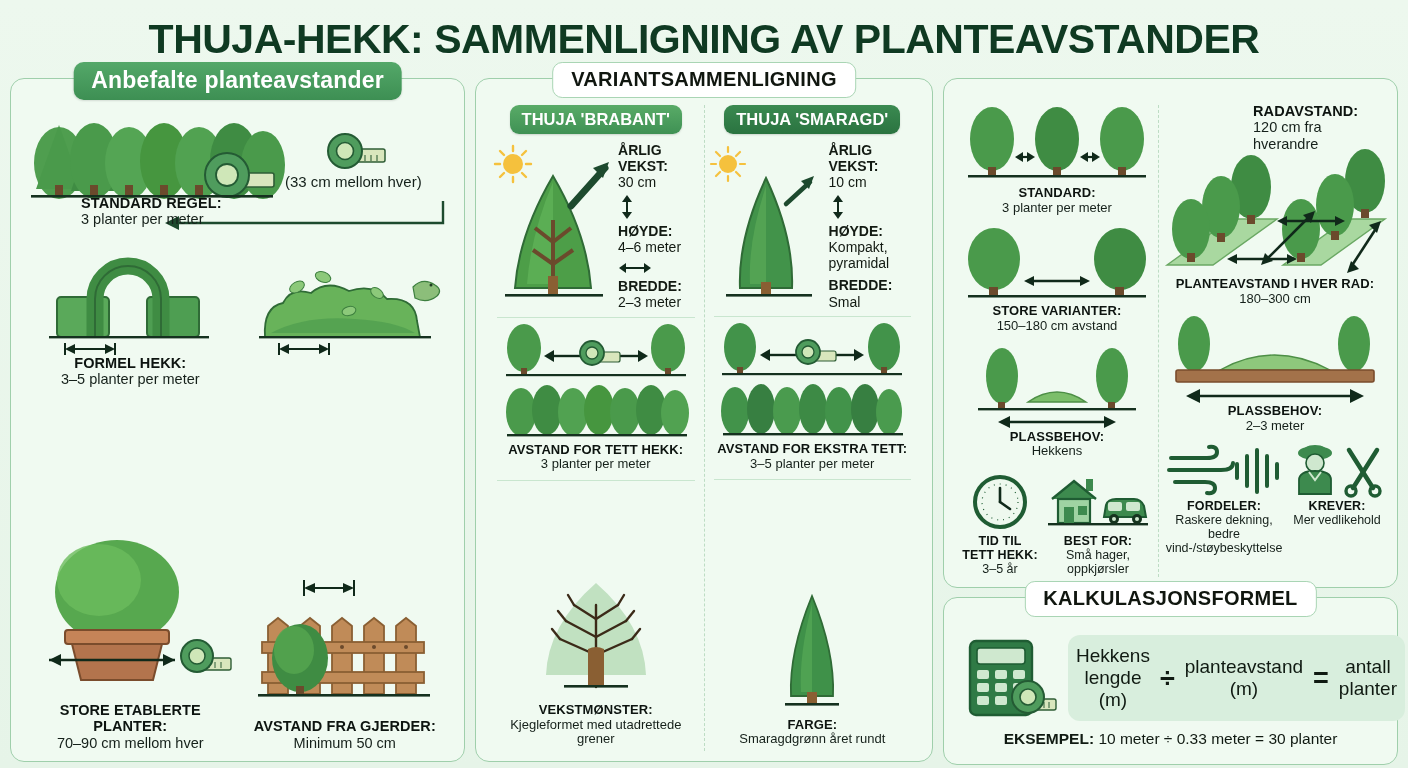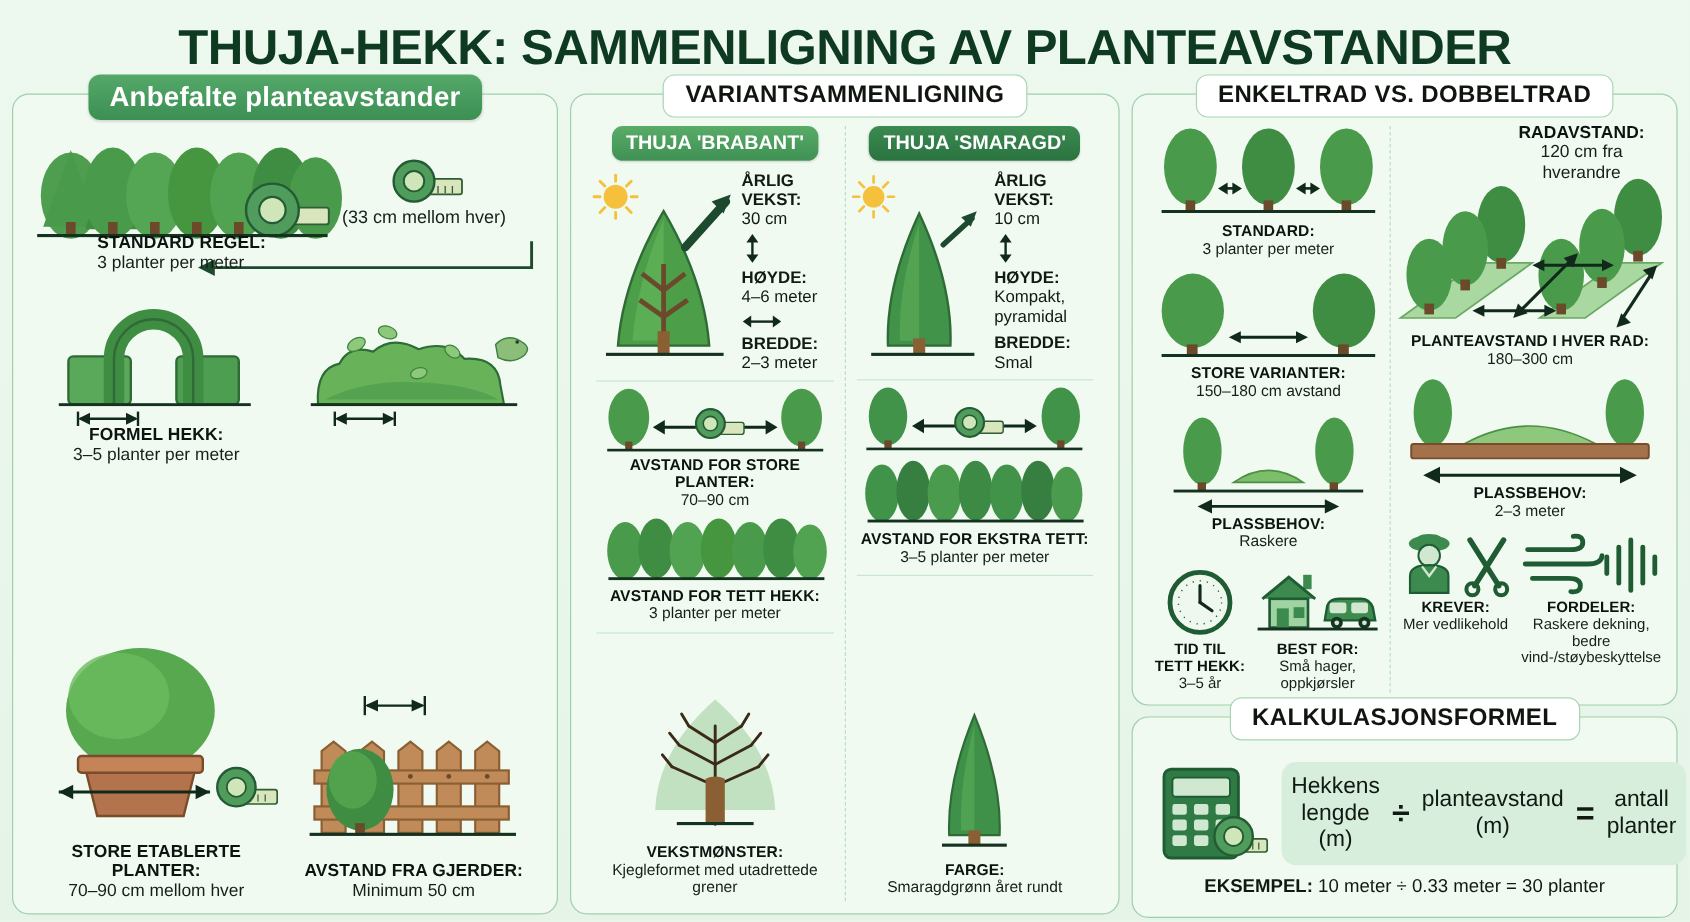--- a/index.html
+++ b/index.html
@@ -393,24 +393,20 @@
                   <path d="M48 32 L58 26 L58 38 Z" fill="#10291a"></path>
                   <line x1="116" y1="32" x2="148" y2="32" stroke="#10291a" stroke-width="2.4"></line>
                   <path d="M152 32 L142 26 L142 38 Z" fill="#10291a"></path>
                   <g>
                     <rect x="100" y="28" width="24" height="10" rx="2" fill="#d9e6bd" stroke="#2f5d36" stroke-width="1.2"></rect>
                     <circle cx="96" cy="29" r="12" fill="#4f9c5d" stroke="#245b34" stroke-width="1.8"></circle>
                     <circle cx="96" cy="29" r="6" fill="#cfe7b8" stroke="#245b34" stroke-width="1.3"></circle>
                   </g>
                   <rect x="10" y="50" width="180" height="2.2" fill="#15311f"></rect>
                 </svg>
-                <div class="cap sm" style="margin-top:3px;">
-                  <span class="k">AVSTAND FOR STORE PLANTER:</span>
-                  <span class="v">70–90 cm</span>
-                </div>
               </div>
 
               <div style="text-align:center;margin-top:6px;">
                 <svg width="190" height="56" viewBox="0 0 190 56" style="margin:0 auto;">
                   <g>
                     <ellipse cx="20" cy="28" rx="15" ry="24" fill="#4a9a4b"></ellipse>
                     <ellipse cx="46" cy="26" rx="15" ry="25" fill="#3f8c43"></ellipse>
                     <ellipse cx="72" cy="28" rx="15" ry="24" fill="#51a251"></ellipse>
                     <ellipse cx="98" cy="26" rx="15" ry="25" fill="#46963f"></ellipse>
                     <ellipse cx="124" cy="28" rx="15" ry="24" fill="#4a9a4b"></ellipse>
@@ -559,21 +555,20 @@
             </div>
 
           </div>
         </div>
       </div>
     </div>
 
     <div class="col col-right">
 
       <div class="panel">
-        <div class="panel-hd hd-outline">ENKELTRAD VS. DOBBELTRAD</div>
         <div class="panel-body" style="padding-top:26px;">
           <div class="r-grid">
 
             <div class="r-col">
               <div style="text-align:center;">
                 <svg width="190" height="78" viewBox="0 0 190 78" style="margin:0 auto;">
                   <ellipse cx="30" cy="34" rx="22" ry="32" fill="#4a9a4b"></ellipse>
                     <rect x="26" y="62" width="8" height="9" fill="#6b4a2c"></rect>
                   <ellipse cx="95" cy="34" rx="22" ry="32" fill="#3f8c43"></ellipse>
                     <rect x="91" y="62" width="8" height="9" fill="#6b4a2c"></rect>
@@ -619,21 +614,21 @@
                   <ellipse cx="150" cy="32" rx="16" ry="28" fill="#4a9a4b"></ellipse>
                     <rect x="146" y="58" width="7" height="8" fill="#6b4a2c"></rect>
                   <path d="M66 58 Q95 38 124 58 Z" fill="#7cbe6a" stroke="#4d8f46" stroke-width="1.4"></path>
                   <rect x="16" y="64" width="158" height="2.4" fill="#15311f"></rect>
                   <line x1="42" y1="78" x2="148" y2="78" stroke="#10291a" stroke-width="2.4"></line>
                   <path d="M36 78 L48 72 L48 84 Z" fill="#10291a"></path>
                     <path d="M154 78 L142 72 L142 84 Z" fill="#10291a"></path>
                 </svg>
                 <div class="cap sm" style="margin-top:14px;">
                   <span class="k">PLASSBEHOV:</span>
-                  <span class="v">Raskere</span>
+                  <span class="v">Hekkens</span>
                 </div>
               </div>
 
               <div class="icon-row" style="margin-top:14px;justify-content:center;">
                 <div class="icon-cell">
                   <svg width="60" height="58" viewBox="0 0 60 58">
                     <circle cx="30" cy="29" r="25" fill="#eef8ee" stroke="#1f5c33" stroke-width="4"></circle>
                     <circle cx="30" cy="29" r="18" fill="none" stroke="#1f5c33" stroke-width="1.2" stroke-dasharray="1 5"></circle>
                     <line x1="30" y1="29" x2="30" y2="15" stroke="#10291a" stroke-width="2.6" stroke-linecap="round"></line>
                     <line x1="30" y1="29" x2="40" y2="36" stroke="#10291a" stroke-width="2.6" stroke-linecap="round"></line>
@@ -665,21 +660,21 @@
                     <span class="v" style="font-size:12.5px;">Små hager, oppkjørsler</span>
                   </div>
                 </div>
               </div>
             </div>
 
             <div class="vdiv"></div>
 
             <div class="r-col">
               <div style="position:relative;height:172px;">
-                <div class="cap lft" style="position:absolute;right:2px;top:-2px;text-align:center;width:130px;">
+                <div class="cap lft" style="position:absolute;right:2px;top:-2px;text-align:left;width:130px;">
                   <span class="k">RADAVSTAND:</span>
                   <span class="v">120 cm fra hverandre</span>
                 </div>
                 <svg width="222" height="168" viewBox="0 0 222 168" style="position:absolute;left:0;top:14px;">
                   <path d="M2 146 L66 100 L112 100 L48 146 Z" fill="#a9d8a0" stroke="#6aa863" stroke-width="1.4"></path>
                   <path d="M118 146 L182 100 L220 100 L156 146 Z" fill="#a9d8a0" stroke="#6aa863" stroke-width="1.4"></path>
                   <ellipse cx="86" cy="68" rx="20" ry="32" fill="#3f8c43"></ellipse>
                     <rect x="82" y="96" width="8" height="9" fill="#6b4a2c"></rect>
                   <ellipse cx="56" cy="88" rx="19" ry="31" fill="#4a9a4b"></ellipse>
                     <rect x="52" y="114" width="8" height="9" fill="#6b4a2c"></rect>
@@ -725,56 +720,56 @@
                     <path d="M196 82 L182 75 L182 89 Z" fill="#10291a"></path>
                 </svg>
                 <div class="cap sm" style="margin-top:16px;">
                   <span class="k">PLASSBEHOV:</span>
                   <span class="v">2–3 meter</span>
                 </div>
               </div>
 
               <div class="icon-row" style="margin-top:10px;align-items:flex-start;">
                 <div class="icon-cell">
-                  <svg width="96" height="52" viewBox="0 0 96 52">
-                    <ellipse cx="26" cy="9" rx="17" ry="7" fill="#3d8a4e"></ellipse>
-                    <path d="M14 9 q0 -8 12 -8 q12 0 12 8 Z" fill="#3d8a4e"></path>
-                    <circle cx="26" cy="19" r="9" fill="#cfe8cf" stroke="#1f5c33" stroke-width="1.6"></circle>
-                    <path d="M10 50 L10 36 q0 -9 16 -9 q16 0 16 9 L42 50 Z" fill="#3d8a4e" stroke="#1f5c33" stroke-width="1.8"></path>
-                    <path d="M20 28 L26 36 L32 28" fill="none" stroke="#cfe8cf" stroke-width="2"></path>
-                    <g stroke="#1f5c33" stroke-width="4.5" fill="none" stroke-linecap="round">
-                      <path d="M60 6 L84 44"></path>
-                        <path d="M88 6 L64 44"></path>
-                    </g>
-                    <circle cx="62" cy="47" r="5" fill="none" stroke="#1f5c33" stroke-width="3.4"></circle>
-                    <circle cx="86" cy="47" r="5" fill="none" stroke="#1f5c33" stroke-width="3.4"></circle>
-                  </svg>
-                  <div class="cap sm" style="font-size:12.5px;">
-                    <span class="k" style="font-size:12.5px;">KREVER:</span>
-                    <span class="v" style="font-size:12.5px;">Mer vedlikehold</span>
-                  </div>
-                </div>
-                <div class="icon-cell">
                   <svg width="118" height="52" viewBox="0 0 118 52">
                     <g fill="none" stroke="#1f5c33" stroke-width="4" stroke-linecap="round">
                       <path d="M6 14 H42 q10 0 10 -6 q0 -6 -8 -5"></path>
                       <path d="M4 26 H56 q12 0 12 -7"></path>
                       <path d="M10 38 H40 q10 0 10 6 q0 6 -8 5"></path>
                     </g>
                     <g stroke="#1f5c33" stroke-linecap="round">
                       <line x1="72" y1="20" x2="72" y2="34" stroke-width="4"></line>
                       <line x1="82" y1="12" x2="82" y2="42" stroke-width="4"></line>
                       <line x1="92" y1="6" x2="92" y2="48" stroke-width="4"></line>
                       <line x1="102" y1="12" x2="102" y2="42" stroke-width="4"></line>
                       <line x1="112" y1="20" x2="112" y2="34" stroke-width="4"></line>
                     </g>
                   </svg>
                   <div class="cap sm" style="font-size:12.5px;">
                     <span class="k" style="font-size:12.5px;">FORDELER:</span>
                     <span class="v" style="font-size:12.5px;">Raskere dekning, bedre vind-/støybeskyttelse</span>
+                  </div>
+                </div>
+                <div class="icon-cell">
+                  <svg width="96" height="52" viewBox="0 0 96 52">
+                    <ellipse cx="26" cy="9" rx="17" ry="7" fill="#3d8a4e"></ellipse>
+                    <path d="M14 9 q0 -8 12 -8 q12 0 12 8 Z" fill="#3d8a4e"></path>
+                    <circle cx="26" cy="19" r="9" fill="#cfe8cf" stroke="#1f5c33" stroke-width="1.6"></circle>
+                    <path d="M10 50 L10 36 q0 -9 16 -9 q16 0 16 9 L42 50 Z" fill="#3d8a4e" stroke="#1f5c33" stroke-width="1.8"></path>
+                    <path d="M20 28 L26 36 L32 28" fill="none" stroke="#cfe8cf" stroke-width="2"></path>
+                    <g stroke="#1f5c33" stroke-width="4.5" fill="none" stroke-linecap="round">
+                      <path d="M60 6 L84 44"></path>
+                        <path d="M88 6 L64 44"></path>
+                    </g>
+                    <circle cx="62" cy="47" r="5" fill="none" stroke="#1f5c33" stroke-width="3.4"></circle>
+                    <circle cx="86" cy="47" r="5" fill="none" stroke="#1f5c33" stroke-width="3.4"></circle>
+                  </svg>
+                  <div class="cap sm" style="font-size:12.5px;">
+                    <span class="k" style="font-size:12.5px;">KREVER:</span>
+                    <span class="v" style="font-size:12.5px;">Mer vedlikehold</span>
                   </div>
                 </div>
               </div>
             </div>
 
           </div>
         </div>
       </div>
 
       <div class="panel formula-panel">

